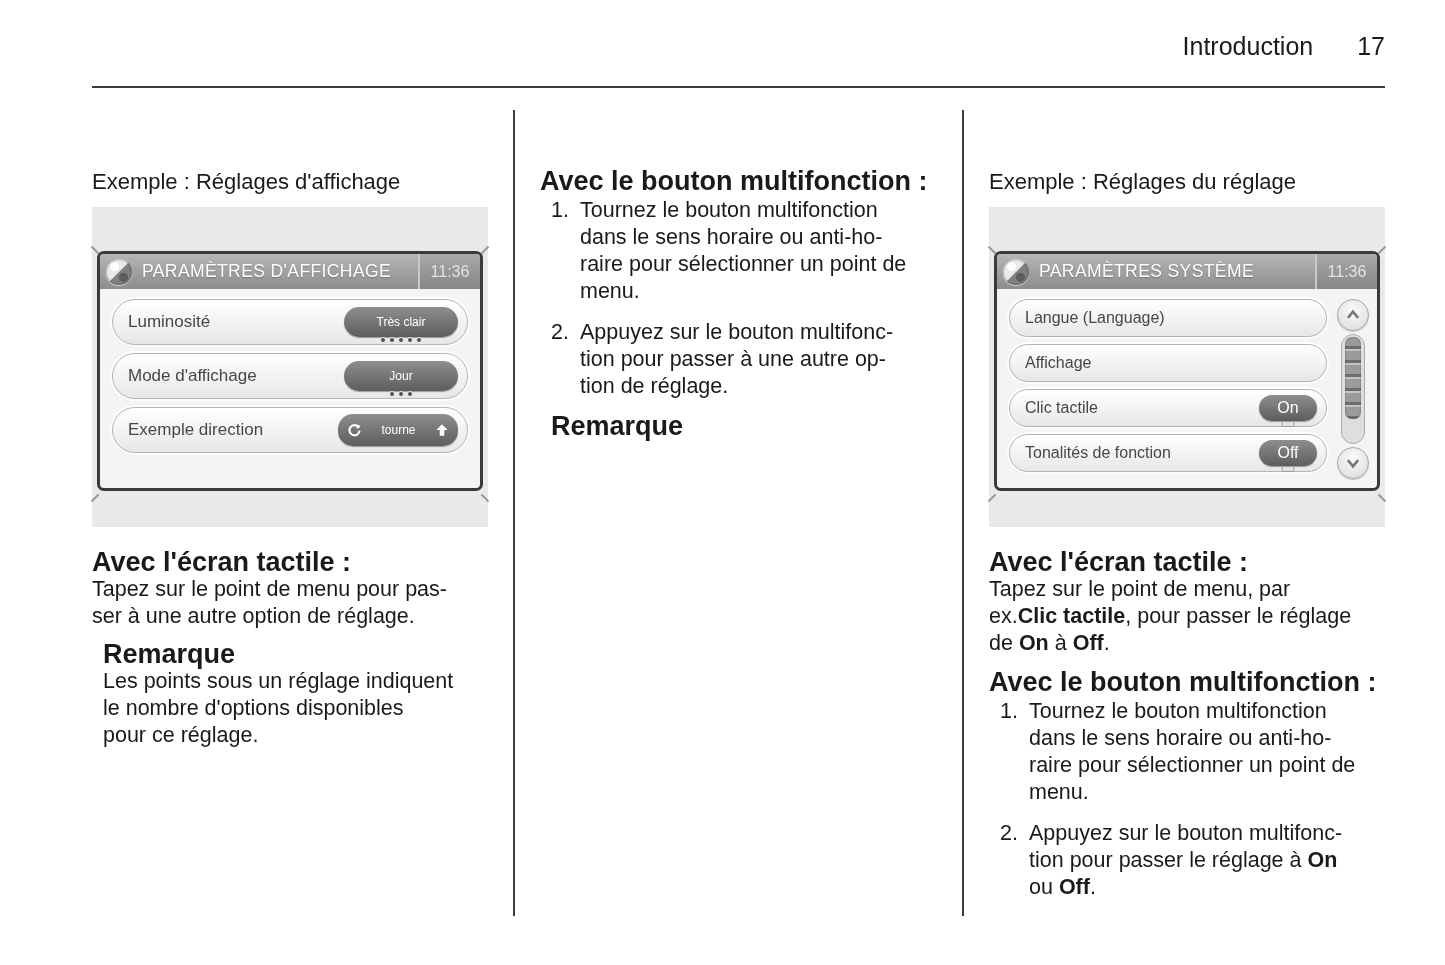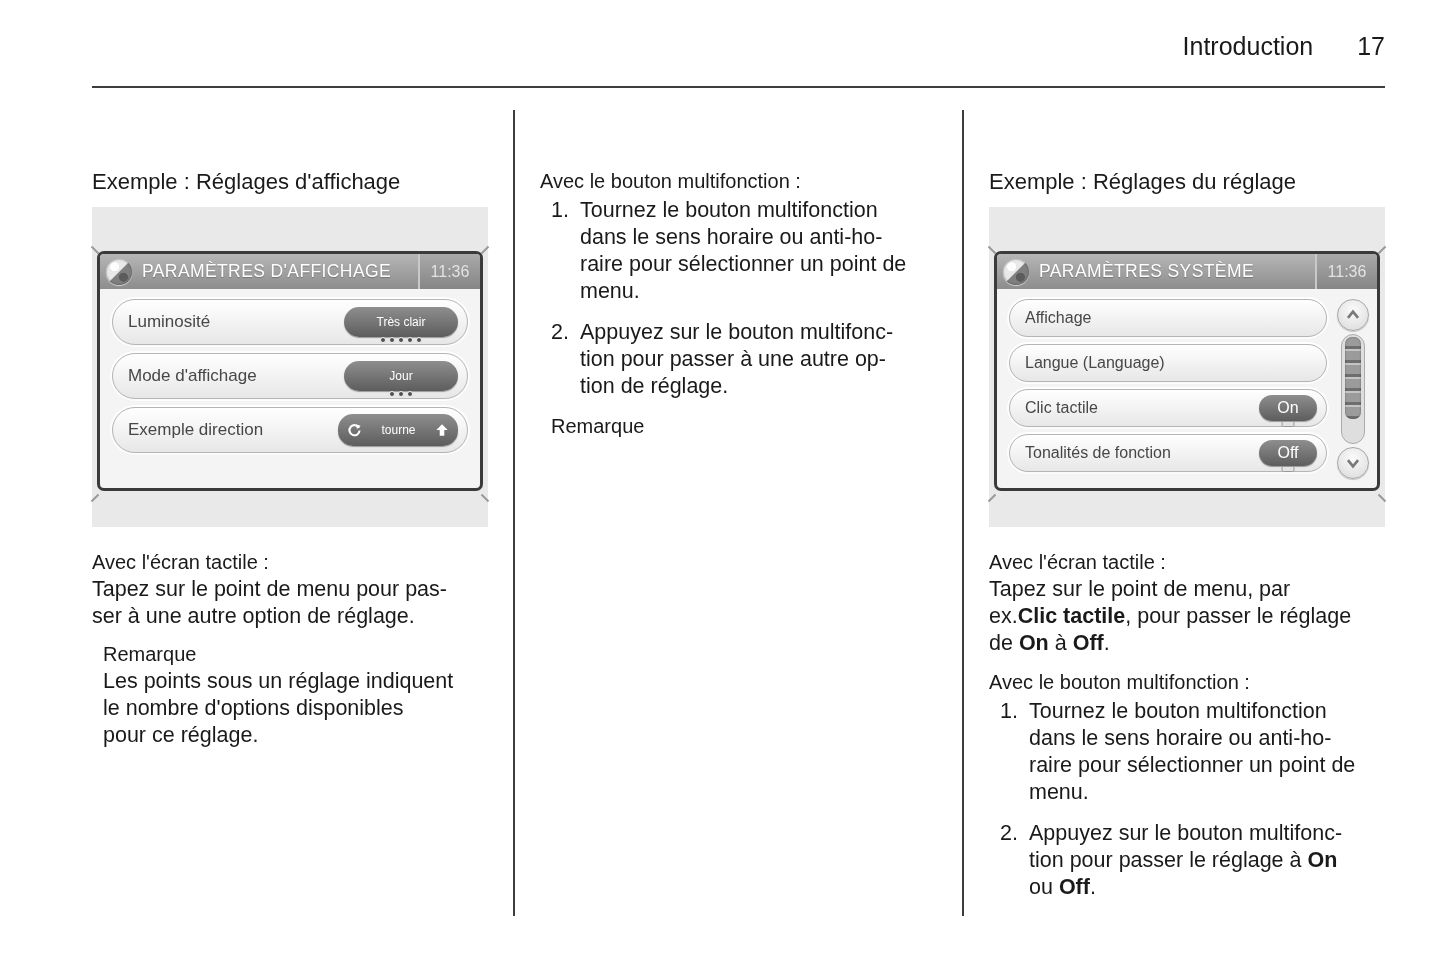--- a/index.html
+++ b/index.html
@@ -11,21 +11,21 @@
   
   .runhead{position:absolute;left:92px;top:32px;width:1293px;display:flex;
     justify-content:flex-end;align-items:baseline;gap:44px;font-size:25px;}
   .rule{position:absolute;left:92px;top:86px;width:1293px;height:2px;background:#3d3d3d;}
   .vdiv{position:absolute;top:110px;height:806px;width:2px;background:#3d3d3d;}
   .vdiv-1{left:513px;} .vdiv-2{left:962px;}
   .col{position:absolute;top:120px;width:396px;margin-top:48px;}
   .col-1{left:92px;} .col-2{left:540px;} .col-3{left:989px;}
 
   .caption{font-size:22px;line-height:28px;margin:0;}
-  .h-bold{font-size:20px;line-height:27px;font-weight:normal;margin:0;}
+  .h-bold{font-size:27px;line-height:27px;font-weight:bold;margin:0;}
   .para{font-size:21.5px;line-height:27px;margin:0;white-space:pre-line;}
   .bold{font-weight:bold;}
   .note{margin-left:11px;}
   .mt22{margin-top:22px;} .mt12{margin-top:12px;} .mt11{margin-top:11px;} .mt13{margin-top:13px;}
   .list{margin-top:2px;}
   .li{display:flex;margin-top:2px;}
   .li + .li{margin-top:14px;}
   .li-num{width:29px;margin-left:11px;flex:none;font-size:21.5px;line-height:27px;}
   .li-text{flex:1;}
 
@@ -201,24 +201,24 @@
     <i class="tick tick-bl"></i>
     <i class="tick tick-br"></i>
     <div class="frame">
       <div class="titlebar">
         <span class="ball"></span>
         <span class="scr-title">PARAMÈTRES SYSTÈME</span>
         <span class="timebox">11:36</span>
       </div>
       <div class="scr-body with-scroll">
         <div class="scr-row slim">
+          <span class="scr-label">Langue (Language)</span>
+        </div>
+        <div class="scr-row slim">
           <span class="scr-label">Affichage</span>
-        </div>
-        <div class="scr-row slim">
-          <span class="scr-label">Langue (Language)</span>
         </div>
         <div class="scr-row slim">
           <span class="scr-label">Clic tactile</span>
           <span class="scr-btn small">
             <span>On</span>
             <span class="dots light">
                 <span class="dot"></span>
               </span>
           </span>
         </div>

